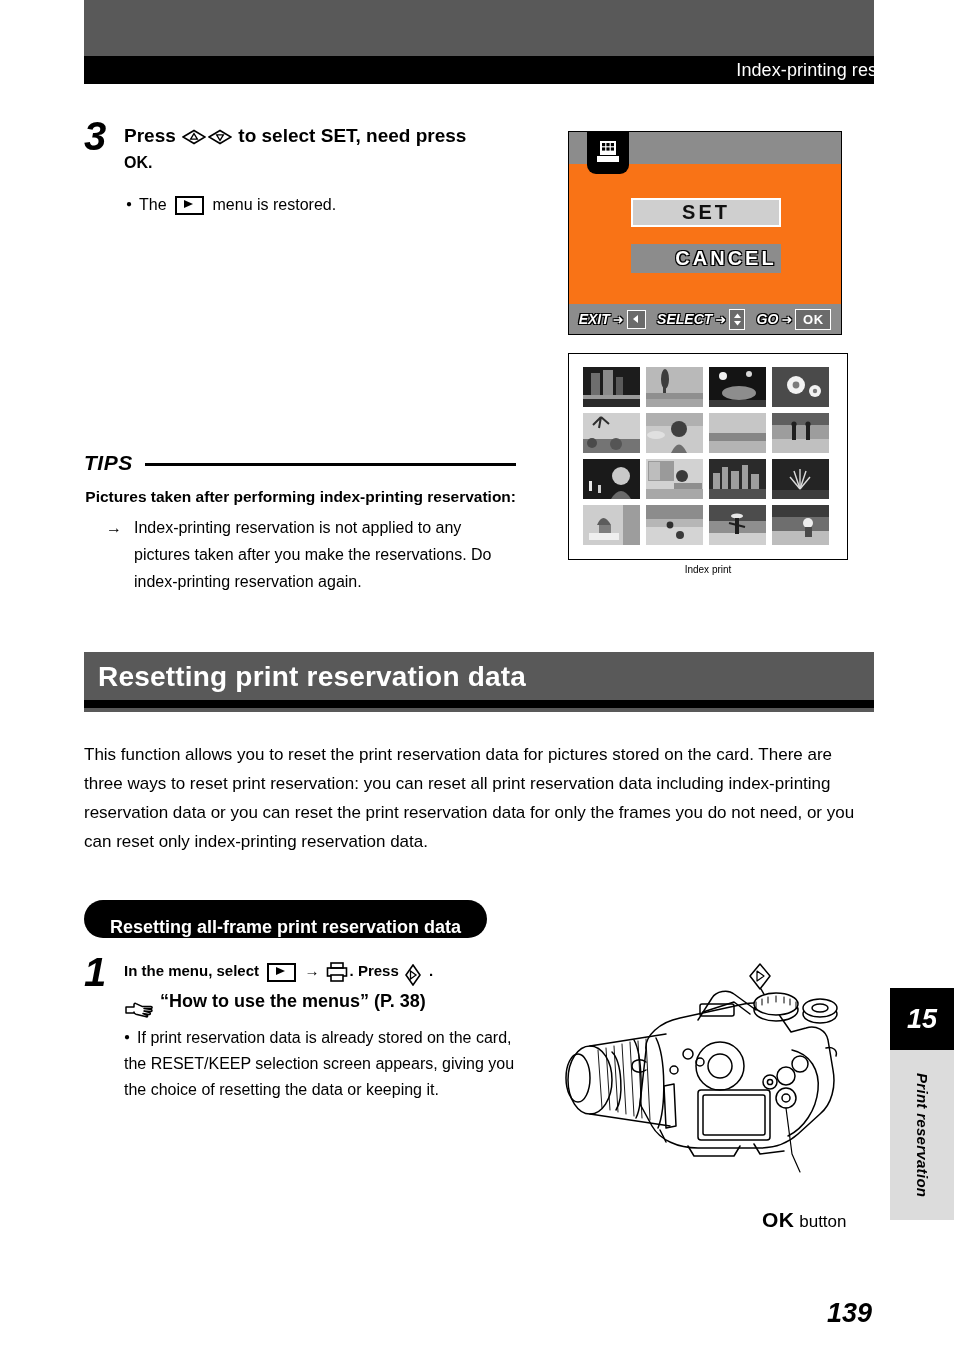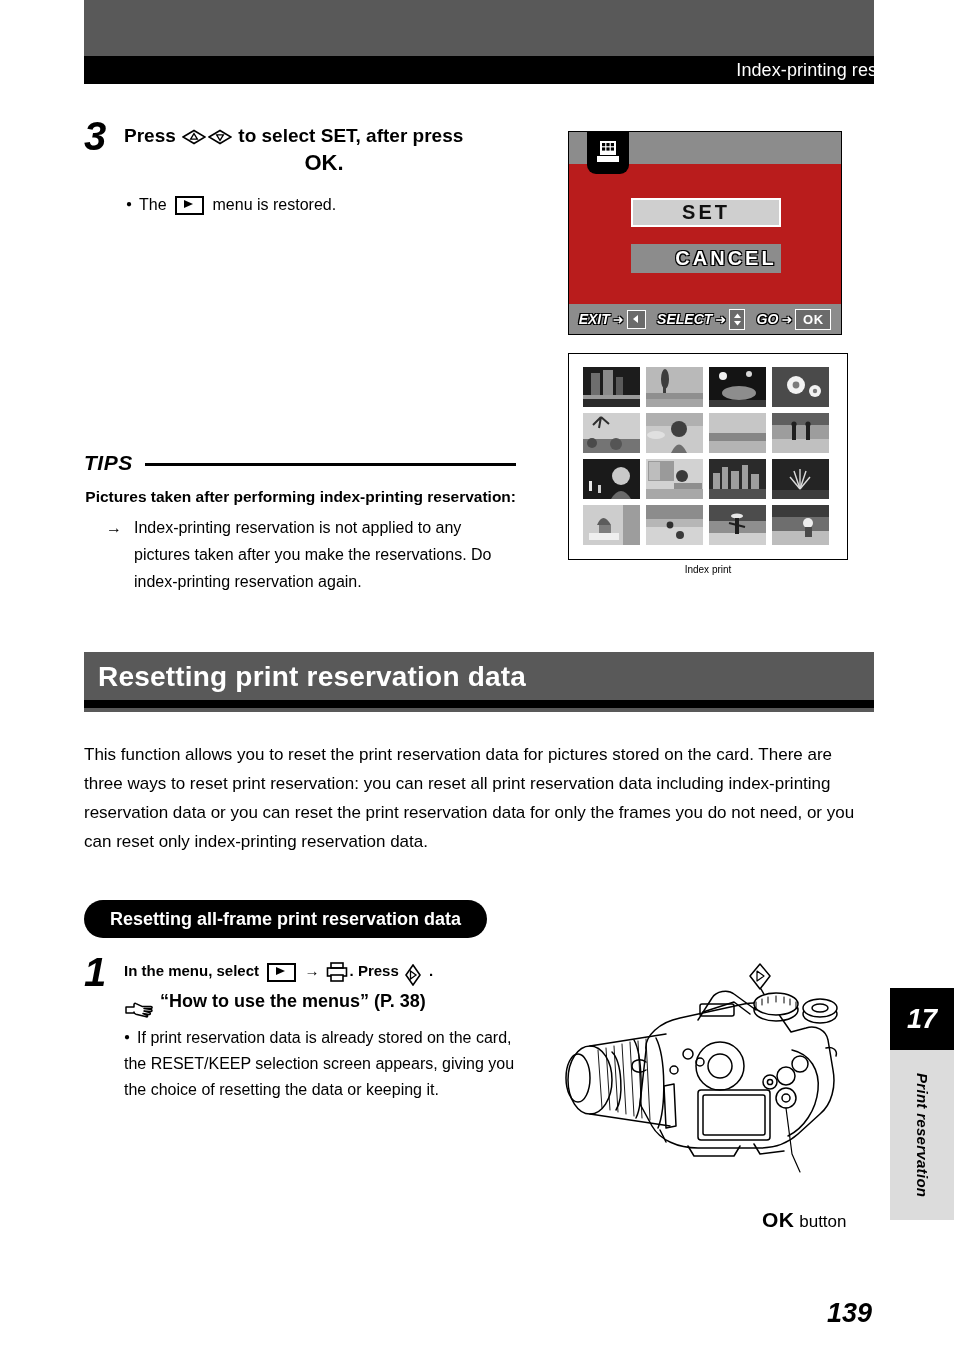--- a/index.html
+++ b/index.html
@@ -98,21 +98,21 @@
   }
 
   .icon-printer { width: 22px; height: 20px; margin: 0 2px; }
   .icon-hand { width: 30px; height: 18px; margin-right: 6px; }
 
   
   .lcd {
     position: absolute;
     left: 568px; top: 131px;
     width: 274px; height: 204px;
-    background: #b91c1c;
+    background: #f97316;
     border: 1px solid #000;
     box-sizing: border-box;
   }
   .lcd-topbar {
     position: absolute;
     left: 0; top: 0; width: 100%; height: 32px;
     background: #8c8c8c;
   }
   .lcd-tab {
     position: absolute;
@@ -306,21 +306,21 @@
 
   
   .pill {
     position: absolute;
     left: 84px; top: 900px;
     height: 38px;
     padding: 0 26px;
     background: #000000;
     border-radius: 19px;
     display: flex;
-    align-items: center;
+    align-items: flex-end;
     color: #ffffff;
     font-size: 18px;
     font-weight: bold;
   }
 
   
   .step1 {
     position: absolute;
     left: 84px; top: 956px; width: 450px;
   }
@@ -415,22 +415,22 @@
         <svg width="24" height="16" viewBox="0 0 24 16">
           <path d="M1 8 L12 1.5 L23 8 L12 14.5 Z" fill="#fff" stroke="#000" stroke-width="1.6"></path>
           <path d="M12 4.6 L15.4 10.2 L8.6 10.2 Z" fill="none" stroke="#000" stroke-width="1.3"></path>
         </svg>
       </span><span class="ic pad-diamond">
         <svg width="24" height="16" viewBox="0 0 24 16">
           <path d="M1 8 L12 1.5 L23 8 L12 14.5 Z" fill="#fff" stroke="#000" stroke-width="1.6"></path>
           <path d="M12 11.4 L8.6 5.8 L15.4 5.8 Z" fill="none" stroke="#000" stroke-width="1.3"></path>
         </svg>
       </span>
-      <span>to select SET, after press</span>
-      <div style="font-size:22px;text-align:center;">OK.</div>
+      <span>to select SET, need press</span>
+      <div style="font-size:16px;">OK.</div>
     </div>
     <div class="step-bullet">
       <span class="bul">The</span>
       <span class="ic icon-play"></span>
       <span>menu is restored.</span>
     </div>
   </div>
 </div>
 
 <div class="lcd">
@@ -782,18 +782,18 @@
       <path d="M238 150 L244 196 L252 214" stroke-width="1.2"></path>
     </g>
   </svg>
 </div>
 
 <div class="ok-label">
   <b>OK</b>
   <span>button</span>
 </div>
 
-<div class="tab-num">17</div>
+<div class="tab-num">15</div>
 <div class="tab-name">
   <span>Print reservation</span>
 </div>
 
 <div class="pageno">139</div>
 
 </body></html>

